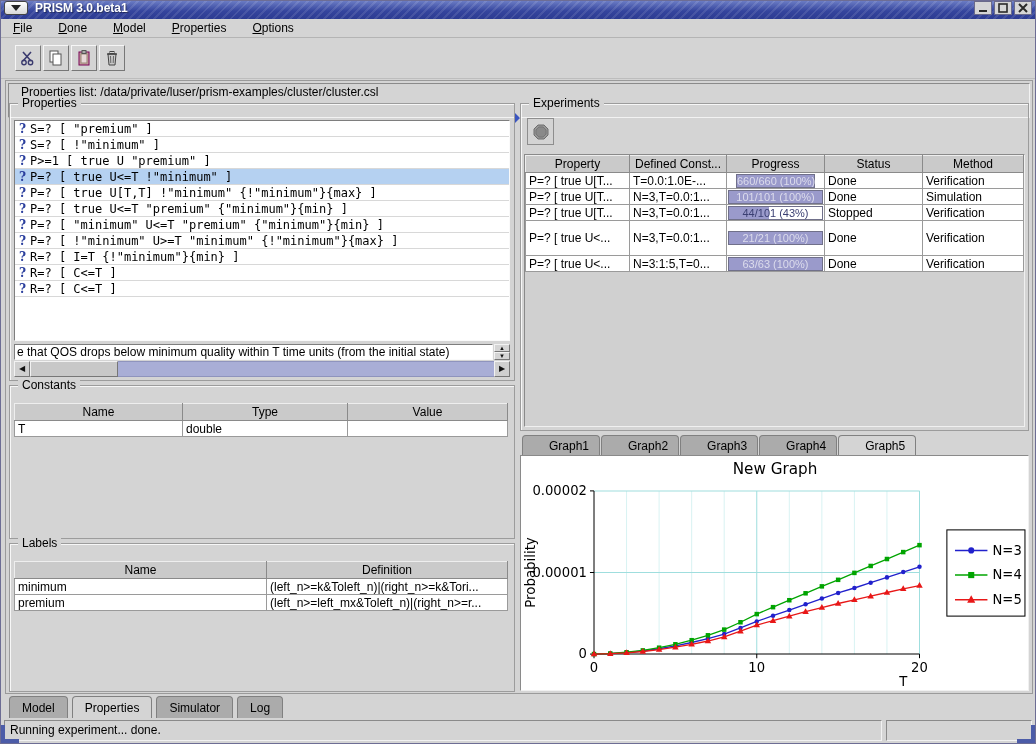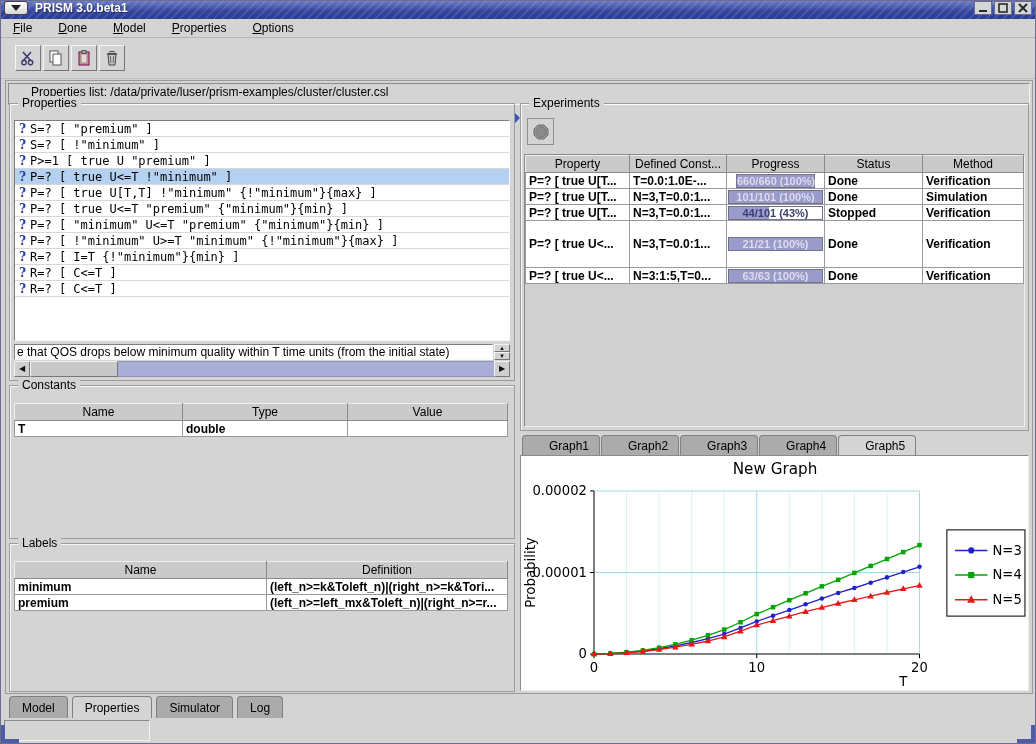--- a/index.html
+++ b/index.html
@@ -33,23 +33,23 @@
   
   .toolbar { position:absolute; top:37px; left:0; right:0; height:41px; background:#d4d4d4;
     border-bottom:1px solid #bdbdbd; }
   .tool-btn { position:absolute; top:7px; width:26px; height:26px; background:#d4d4d4;
     border:1px solid; border-color:#f6f6f6 #777 #777 #f6f6f6;
     display:flex; align-items:center; justify-content:center; }
 
   
   .content-frame { position:absolute; top:79px; left:4px; width:1028px; height:614px;
     border:1px solid #9a9a9a; background:#d4d4d4; }
-  .pathbar { position:absolute; top:2px; left:2px; right:2px; height:22px;
+  .pathbar { position:absolute; top:2px; left:2px; right:2px; height:35px;
     border:1px solid; border-color:#8a8a8a #f2f2f2 #f2f2f2 #8a8a8a;
-    padding:1px 22px; font-size:12px; white-space:nowrap; overflow:hidden; background:#d4d4d4; }
+    padding:1px 12px; font-size:12px; white-space:nowrap; overflow:hidden; background:#d4d4d4; }
 
   
   .group { position:absolute; border:1px solid #9c9c9c; box-shadow:1px 1px 0 rgba(255,255,255,.8) inset; }
   .group-label { position:absolute; top:-8px; left:8px; background:#d4d4d4; padding:0 4px; font-size:12px; }
 
   
   .prop-list { position:absolute; top:16px; left:4px; right:4px; height:221px; background:#fff;
     border:1px solid; border-color:#7e7e7e #fafafa #fafafa #7e7e7e; overflow:hidden; }
   .prop-row { height:16px; display:flex; align-items:center; border-bottom:1px solid #d8d8d8;
     font-family:"DejaVu Sans Mono","Liberation Mono",monospace; font-size:12px; white-space:pre; overflow:hidden; }
@@ -68,21 +68,21 @@
   .scroll-btn { width:16px; height:16px; background:#cfcfcf; border:1px solid; border-color:#f2f2f2 #777 #777 #f2f2f2;
     font-size:8px; line-height:13px; text-align:center; color:#111; flex:none; }
   .scroll-thumb { width:88px; background:#c8c8c8; border:1px solid; border-color:#f2f2f2 #777 #777 #f2f2f2; flex:none; }
   .scroll-track { flex:1; background:#a9aed6; border-top:1px solid #8f94bd; border-bottom:1px solid #8f94bd; }
 
   
   table.ui { border-collapse:collapse; table-layout:fixed; width:100%; font-size:12px; }
   table.ui th { background:#cacaca; border:1px solid; border-color:#eee #8a8a8a #8a8a8a #eee;
     font-weight:normal; height:17px; padding:0 3px; overflow:hidden; white-space:nowrap;margin-top:41px; }
   table.ui td { background:#fff; border:1px solid #9a9a9a; height:16px; padding:0 3px;
-    overflow:hidden; white-space:nowrap;font-weight:bold; }
+    overflow:hidden; white-space:nowrap; }
 
   
   .exp-toolbar-btn { position:absolute; top:14px; left:6px; width:27px; height:27px; background:#d4d4d4;
     border:1px solid #8e8e8e; display:flex; align-items:center; justify-content:center; }
   .exp-table-wrap { position:absolute; top:50px; left:3px; right:3px; bottom:3px;
     background:#d0d0d0; border:1px solid; border-color:#8a8a8a #f0f0f0 #f0f0f0 #8a8a8a; overflow:hidden; }
   .prog { position:relative; height:14px; border:1px solid #70708a; background:#fff; margin:0; }
   .prog-fill { position:absolute; left:0; top:0; bottom:0; background:#9a9acb; }
   .prog-text { position:relative; display:block; text-align:center; font-size:11px; line-height:12px; color:#dcdcec; }
   .prog.partial .prog-text { color:#3a3f72; }
@@ -328,21 +328,21 @@
                     <div class="prog-fill" style="width: 43%;"></div>
                     <span class="prog-text">44/101 (43%)</span>
                   </div>
                 </td>
             <td>Stopped</td>
             <td>Verification</td>
           </tr>
           <tr>
             <td>P=? [ true U&lt;...</td>
             <td>N=3,T=0.0:1...</td>
-            <td style="padding:16px 1px;">
+            <td style="padding:10px 1px;">
                   <div class="prog">
                     <div class="prog-fill" style="width: 100%;"></div>
                     <span class="prog-text">21/21 (100%)</span>
                   </div>
                 </td>
             <td>Done</td>
             <td>Verification</td>
           </tr>
           <tr>
             <td>P=? [ true U&lt;...</td>
@@ -476,20 +476,21 @@
       </div>
     </div>
 
   </div>
 
   <div class="bottom-tabs">
     <span class="btab">Model</span><span class="btab active">Properties</span><span class="btab">Simulator</span><span class="btab">Log</span>
   </div>
 
   <div class="statusbar">
+    <div class="status-cell status-main">Running experiment... done.</div>
     <div class="status-cell status-side"></div>
   </div>
 
   <div class="corner bl"></div>
   <div class="corner bl2"></div>
   <div class="corner br"></div>
   <div class="corner br2"></div>
 </div>
 
 </body></html>

